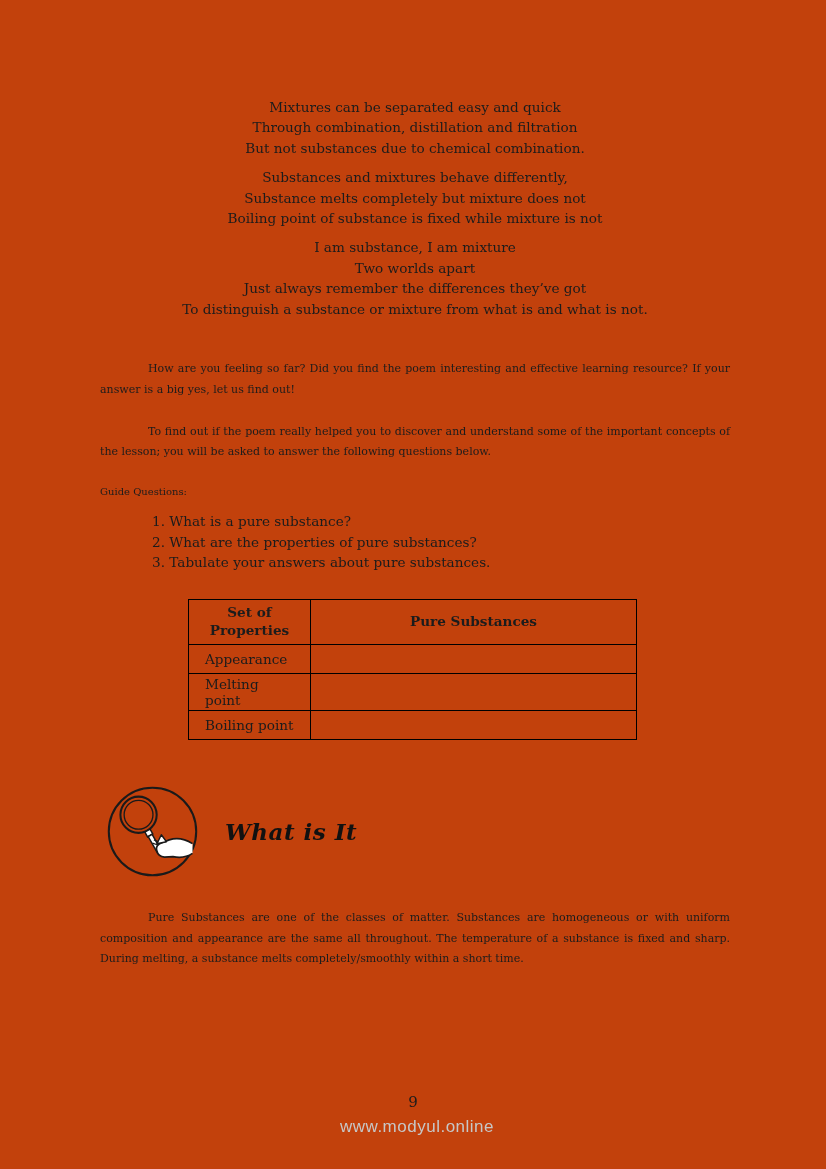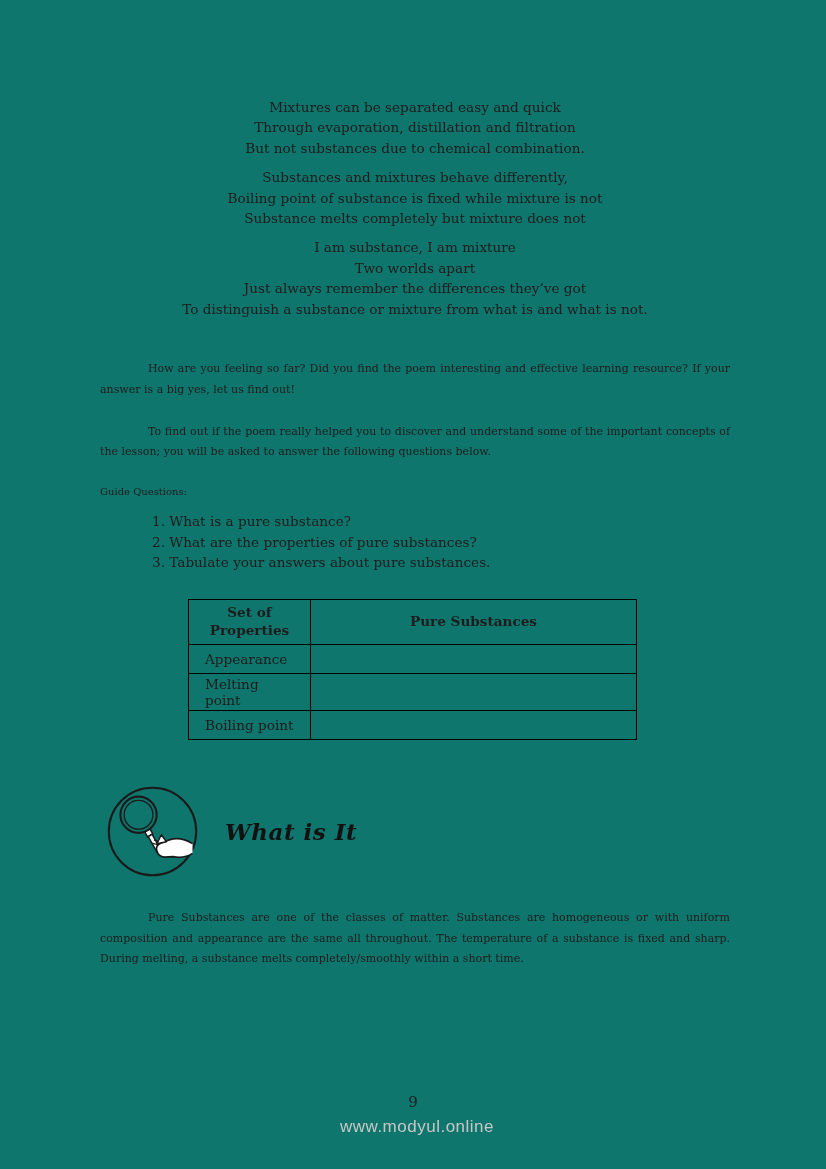--- a/index.html
+++ b/index.html
@@ -1,20 +1,20 @@
 <!DOCTYPE html>
 <html><head>
 <meta charset="utf-8">
 <style>
   html, body { margin: 0; padding: 0; background: #ffffff; }
   .page {
     position: relative;
     width: 826px;
     height: 1169px;
-    background: #0f766e;
+    background: #c2410c;
     font-family: "DejaVu Serif", serif;
     color: #1c1c1c;
     overflow: hidden;
   }
   .content {
     position: absolute;
     inset: 0;
     padding: 97px 96px 0 100px;
     box-sizing: border-box;
   }
@@ -111,27 +111,27 @@
 </style>
 </head>
 <body>
 
 <div class="page">
   <div class="content">
 
     <div class="poem">
       <div class="stanza">
         <div>Mixtures can be separated easy and quick</div>
-        <div>Through evaporation, distillation and filtration</div>
+        <div>Through combination, distillation and filtration</div>
         <div>But not substances due to chemical combination.</div>
       </div>
       <div class="stanza">
         <div>Substances and mixtures behave differently,</div>
+        <div>Substance melts completely but mixture does not</div>
         <div>Boiling point of substance is fixed while mixture is not</div>
-        <div>Substance melts completely but mixture does not</div>
       </div>
       <div class="stanza">
         <div>I am substance, I am mixture</div>
         <div>Two worlds apart</div>
         <div>Just always remember the differences they’ve got</div>
         <div>To distinguish a substance or mixture from what is and what is not.</div>
       </div>
     </div>
 
     <p class="para para-1">How are you feeling so far? Did you find the poem interesting and effective learning resource? If your answer is a big yes, let us find out!</p>

